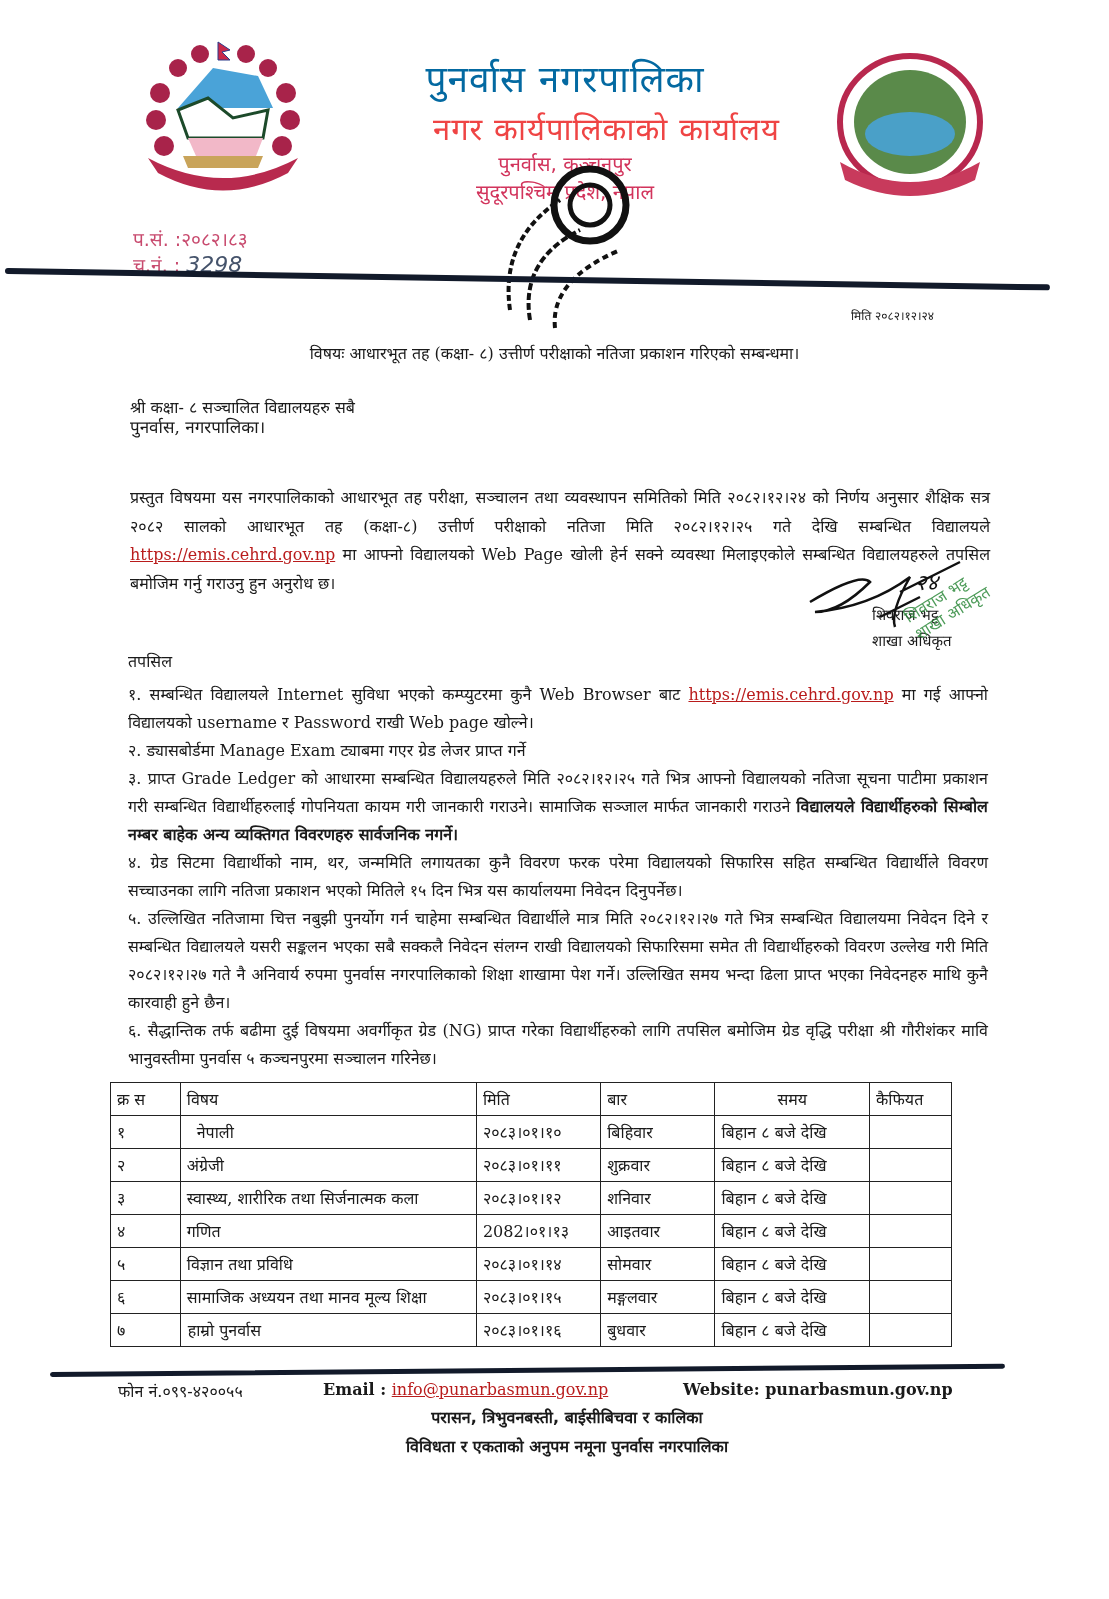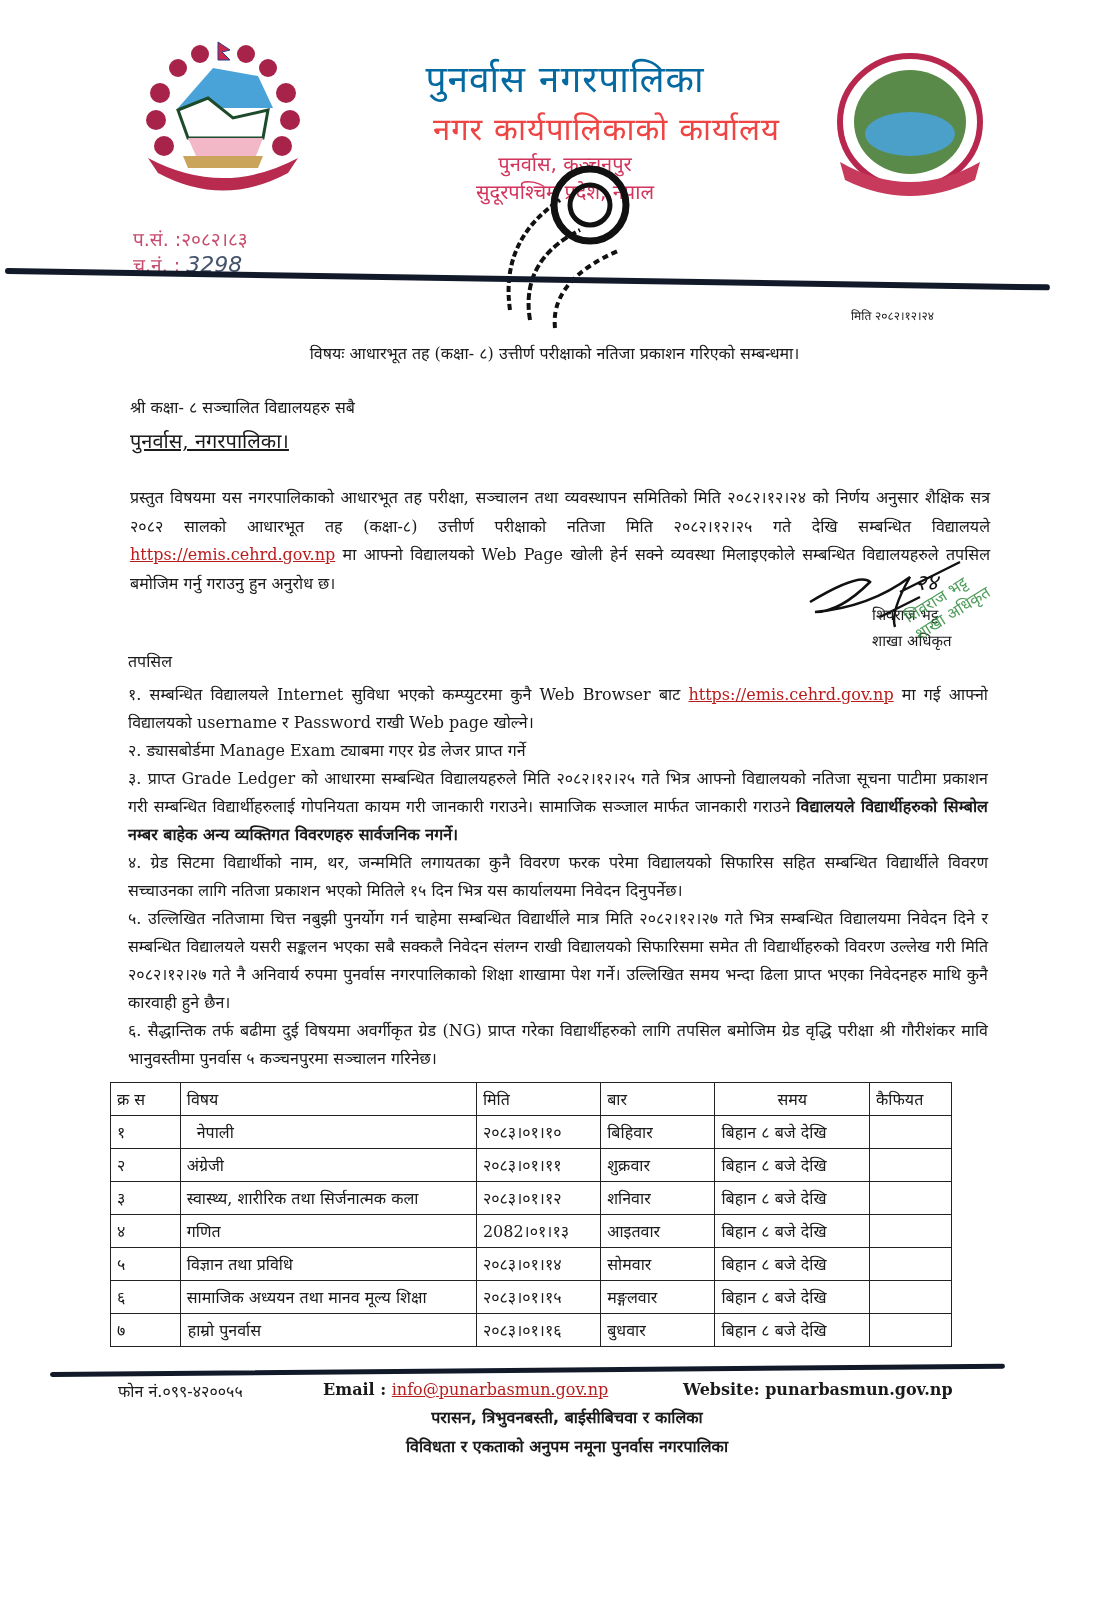--- a/index.html
+++ b/index.html
@@ -20,21 +20,21 @@
   .ref { left: 133px; font-size: 19px; color: #c84a6e; font-family: "DejaVu Sans", sans-serif; }
   .ref1 { top: 226px; }
   .ref2 { top: 252px; }
   .ref2 .hand { color: #45536b; font-style: italic; font-size: 22px; }
   .stamp { left: 480px; top: 160px; width: 190px; height: 170px; }
   .rule-top { left: 5px; top: 268px; width: 1045px; height: 6px; background: #121a2a; transform: rotate(0.9deg); transform-origin: left center; border-radius: 3px; }
   .date { left: 840px; top: 307px; font-size: 12px; margin-left: 11px; }
 
   .subject { left: 0; top: 342px; width: 1109px; text-align: center; font-size: 16px; }
   .addressee1 { left: 130px; top: 396px; font-size: 16px; }
-  .addressee2 { left: 130px; top: 427px; font-size: 20px; text-decoration: underline; }
+  .addressee2 { left: 130px; top: 415px; font-size: 17px; }
 
   .para { left: 130px; top: 484px; width: 860px; font-size: 16px; line-height: 28.5px; text-align: justify; }
   .link { color: #b91c1c; text-decoration: underline; }
 
   .signature { left: 800px; top: 552px; width: 240px; height: 120px; }
   .sig-name { left: 872px; top: 604px; font-size: 15px; }
   .sig-title { left: 872px; top: 630px; font-size: 15px; }
   .sig-stamp { left: 905px; top: 585px; font-size: 16px; color: #2e8a3c; transform: rotate(-32deg); opacity: .85; font-family: "DejaVu Sans", sans-serif; line-height: 20px; }
 
   .tapasil { left: 128px; top: 650px; font-size: 16px; }

